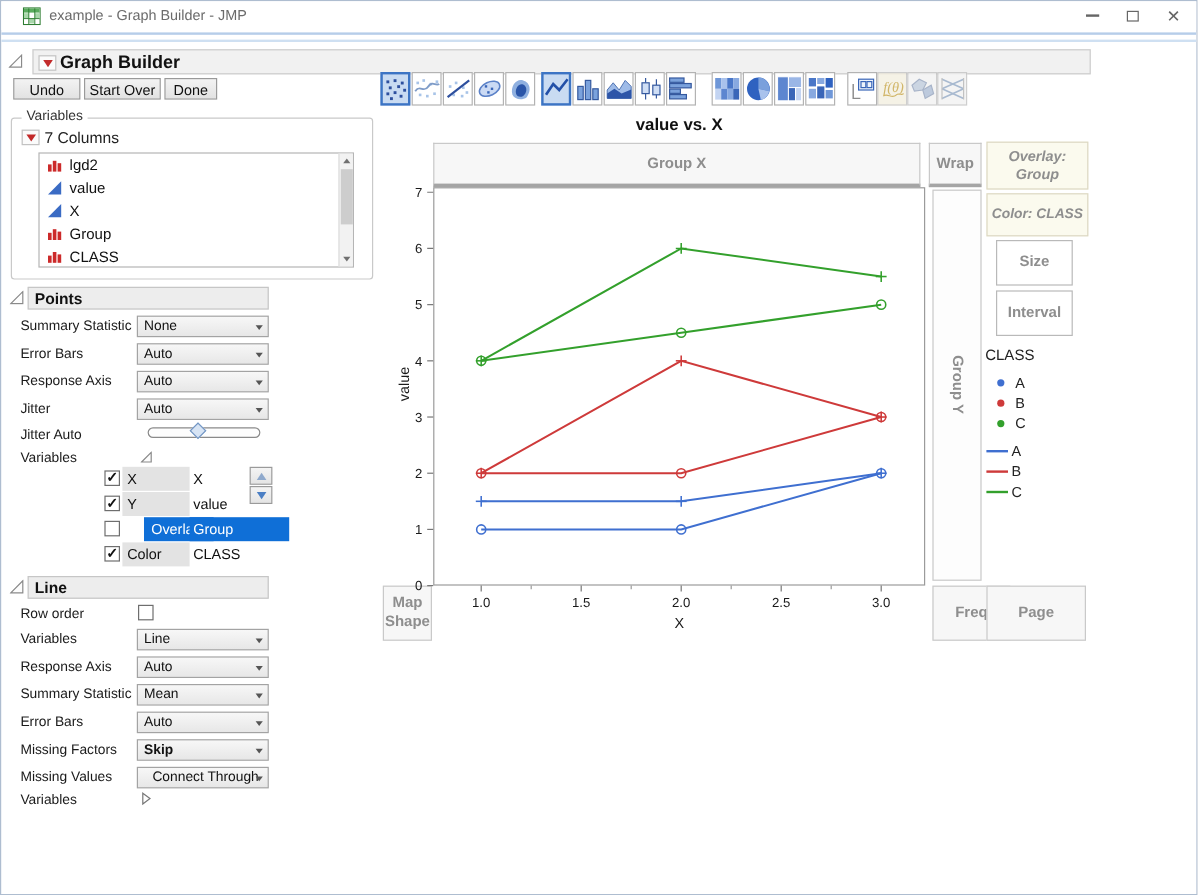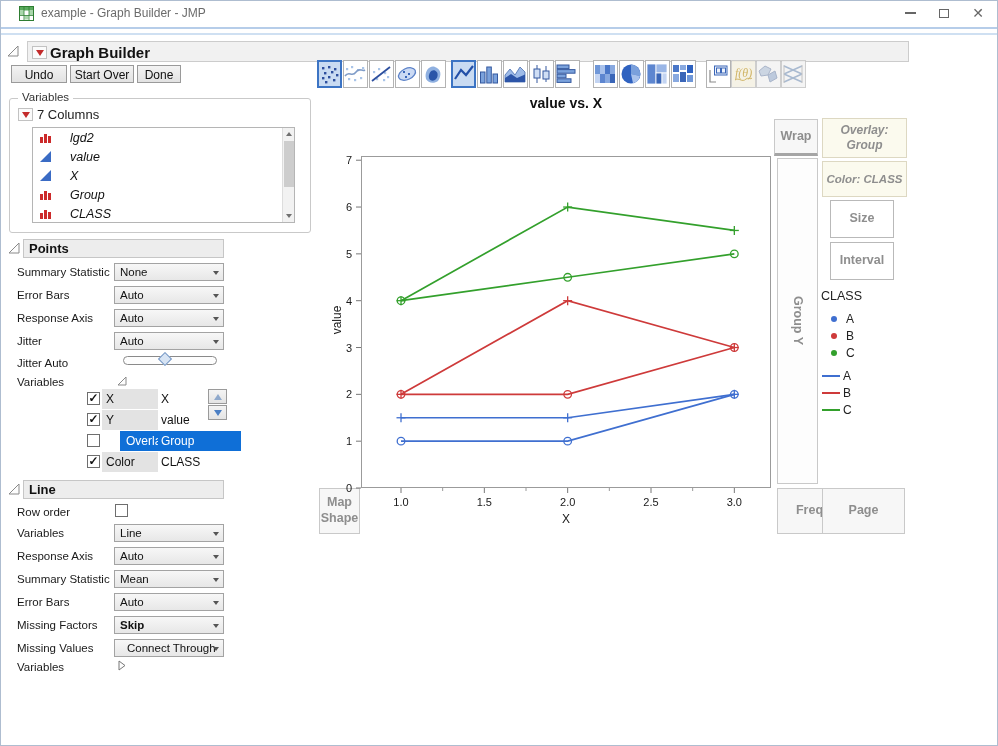--- a/index.html
+++ b/index.html
@@ -28,33 +28,33 @@
   .redtri { width:0; height:0; border-left:4px solid transparent; border-right:4px solid transparent;
             border-top:6px solid #c22a2a; }
   .disc-open svg, .disc-closed svg { display:block; }
 
   
   .btn { position:absolute; height:18px; background:linear-gradient(#f3f3f3,#e2e2e2);
          border:1px solid #9a9a9a; font-size:12px; color:#111; text-align:center; padding-top:2px; }
 
   
   .icon-btn { position:absolute; top:59px; width:25px; height:28px; background:#fff;
-              border:1px solid #b3b3b3; display:flex; align-items:center; }
+              border:1px solid #b3b3b3; display:flex; align-items:center; justify-content:center; }
   .icon-btn.sel { border:2px solid #3c74c4; background:#c9dbf2; }
   .icon-btn.dis { border-color:#c6c6c6; background:#f3f3f3; opacity:.85; }
 
   
   .groupbox { position:absolute; left:8px; top:97px; width:302px; height:135px;
               border:1px solid #c9c9c9; border-radius:3px; }
   .groupbox-legend { position:absolute; left:8px; top:-8px; background:#fff; padding:0 4px;
                      font-size:11.5px; color:#333; }
   .listbox { position:absolute; left:22px; top:28px; width:263px; height:96px;
              background:#fff; border:1px solid #b5b5b5; }
-  .li-row { height:19px; display:flex; align-items:center; padding-left:6px; gap:18px;
-            font-size:12.5px; color:#111;font-style:italic; }
+  .li-row { height:19px; display:flex; align-items:center; padding-left:6px; gap:6px;
+            font-size:12.5px; color:#111; }
   .scrollbar { position:absolute; right:0; top:0; width:12px; height:100%; background:#f2f2f2;
                border-left:1px solid #ddd; }
   .sb-arrow { position:absolute; left:0; width:12px; height:12px; display:flex; align-items:center; justify-content:center; }
   .tri-up-sm { width:0;height:0;border-left:3.5px solid transparent;border-right:3.5px solid transparent;border-bottom:4.5px solid #707070; }
   .tri-dn-sm { width:0;height:0;border-left:3.5px solid transparent;border-right:3.5px solid transparent;border-top:4.5px solid #707070; }
   .sb-thumb { position:absolute; left:1px; top:13px; width:10px; height:46px; background:#cdcdcd; }
 
   
   .hdrbar { position:absolute; left:22px; width:201px; height:19px; background:#ededed;
             border:1px solid #c6c6c6; font-size:13px; font-weight:bold; color:#111; padding:1px 0 0 5px; }
@@ -471,20 +471,21 @@
   <div class="dd" style="top:638px;padding-left:12px;"><span>Connect Through</span><span class="dd-chev"></span></div>
   <span class="flabel" style="top:660px;">Variables</span>
   <span class="abs disc-closed" style="left:117px; top:659px;">
     <svg width="9" height="11">
         <path d="M1,1 L7,5.5 L1,10 Z" fill="#fdfdfd" stroke="#777"></path>
       </svg>
   </span>
 
   <div class="chart-title">value vs. X</div>
 
+  <div class="zone thickbtm" style="left:360px; top:118px; width:406px; height:37px;">Group X</div>
   <div class="zone thickbtm" style="left:773px; top:118px; width:44px; height:37px;">Wrap</div>
   <div class="zone cream" style="left:821px; top:117px; width:85px; height:40px; font-size:12px;">Overlay:
 Group</div>
   <div class="zone cream" style="left:821px; top:160px; width:85px; height:36px; font-size:11.5px;">Color: CLASS</div>
   <div class="zone white" style="left:829px; top:199px; width:64px; height:38px;">Size</div>
   <div class="zone white" style="left:829px; top:241px; width:64px; height:38px;">Interval</div>
   <div class="zone vert" style="left:776px; top:157px; width:41px; height:326px; background:#fdfdfd;">Group Y</div>
   <div class="zone" style="left:318px; top:487px; width:41px; height:46px;">Map
 Shape</div>
   <div class="zone" style="left:776px; top:487px; width:65px; height:46px;">Freq</div>

